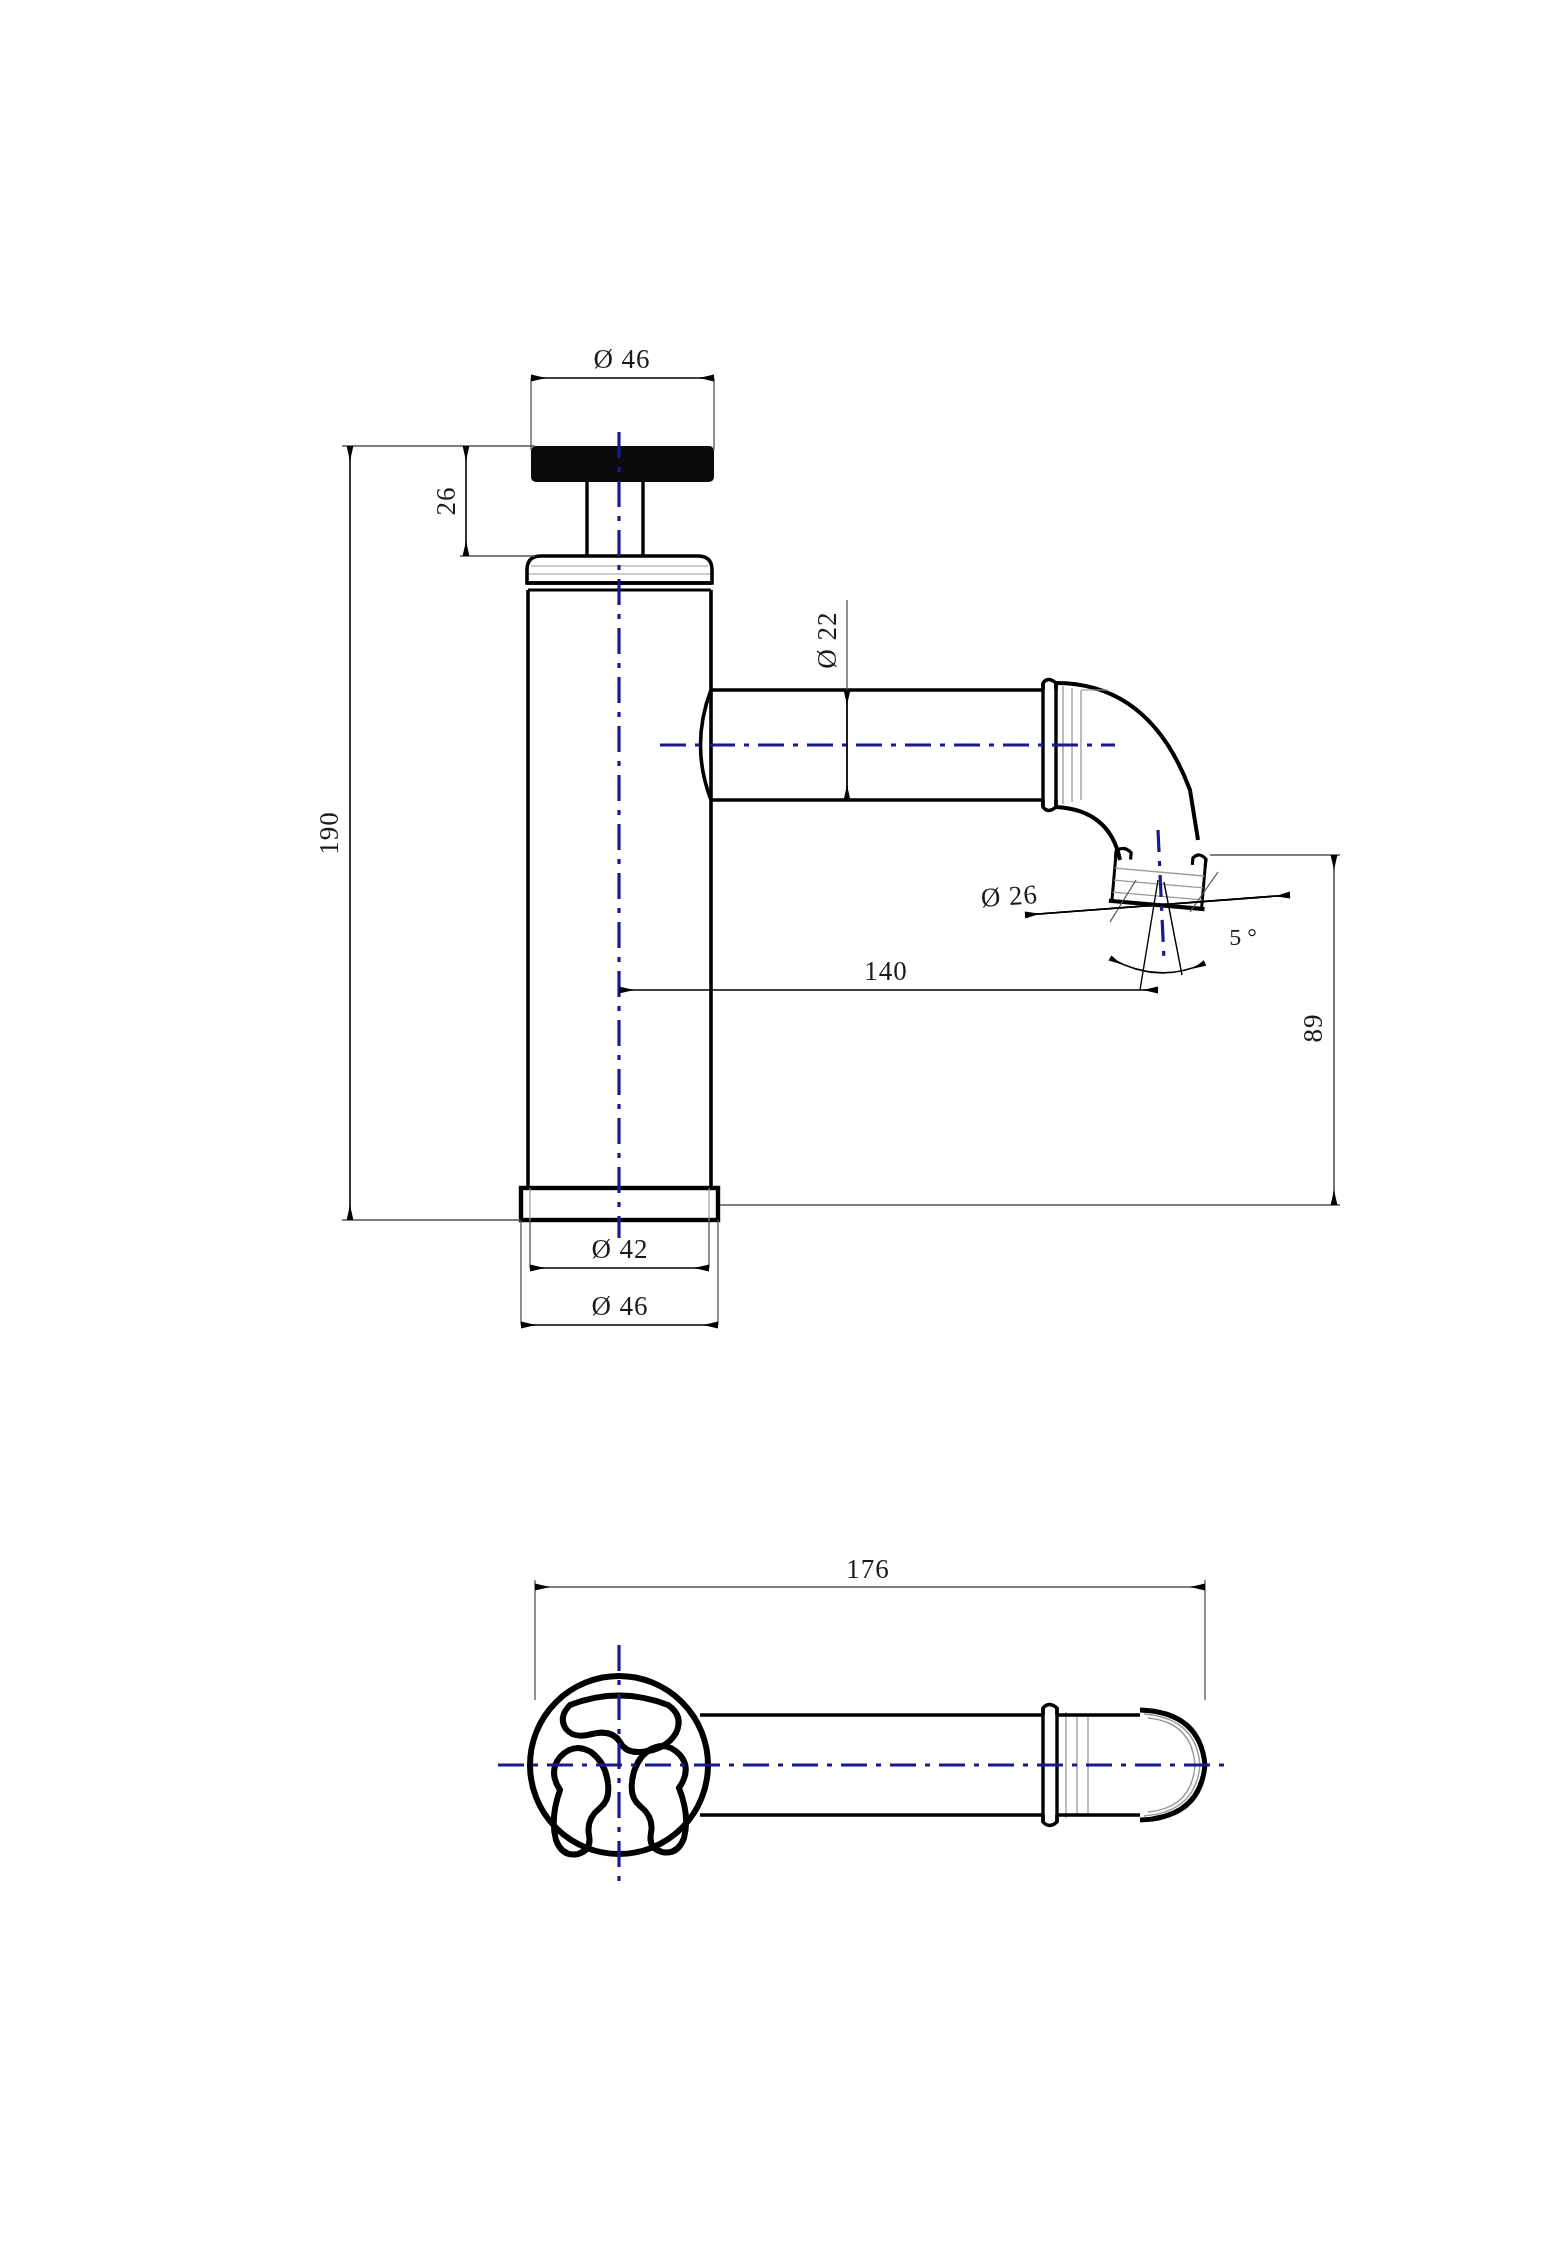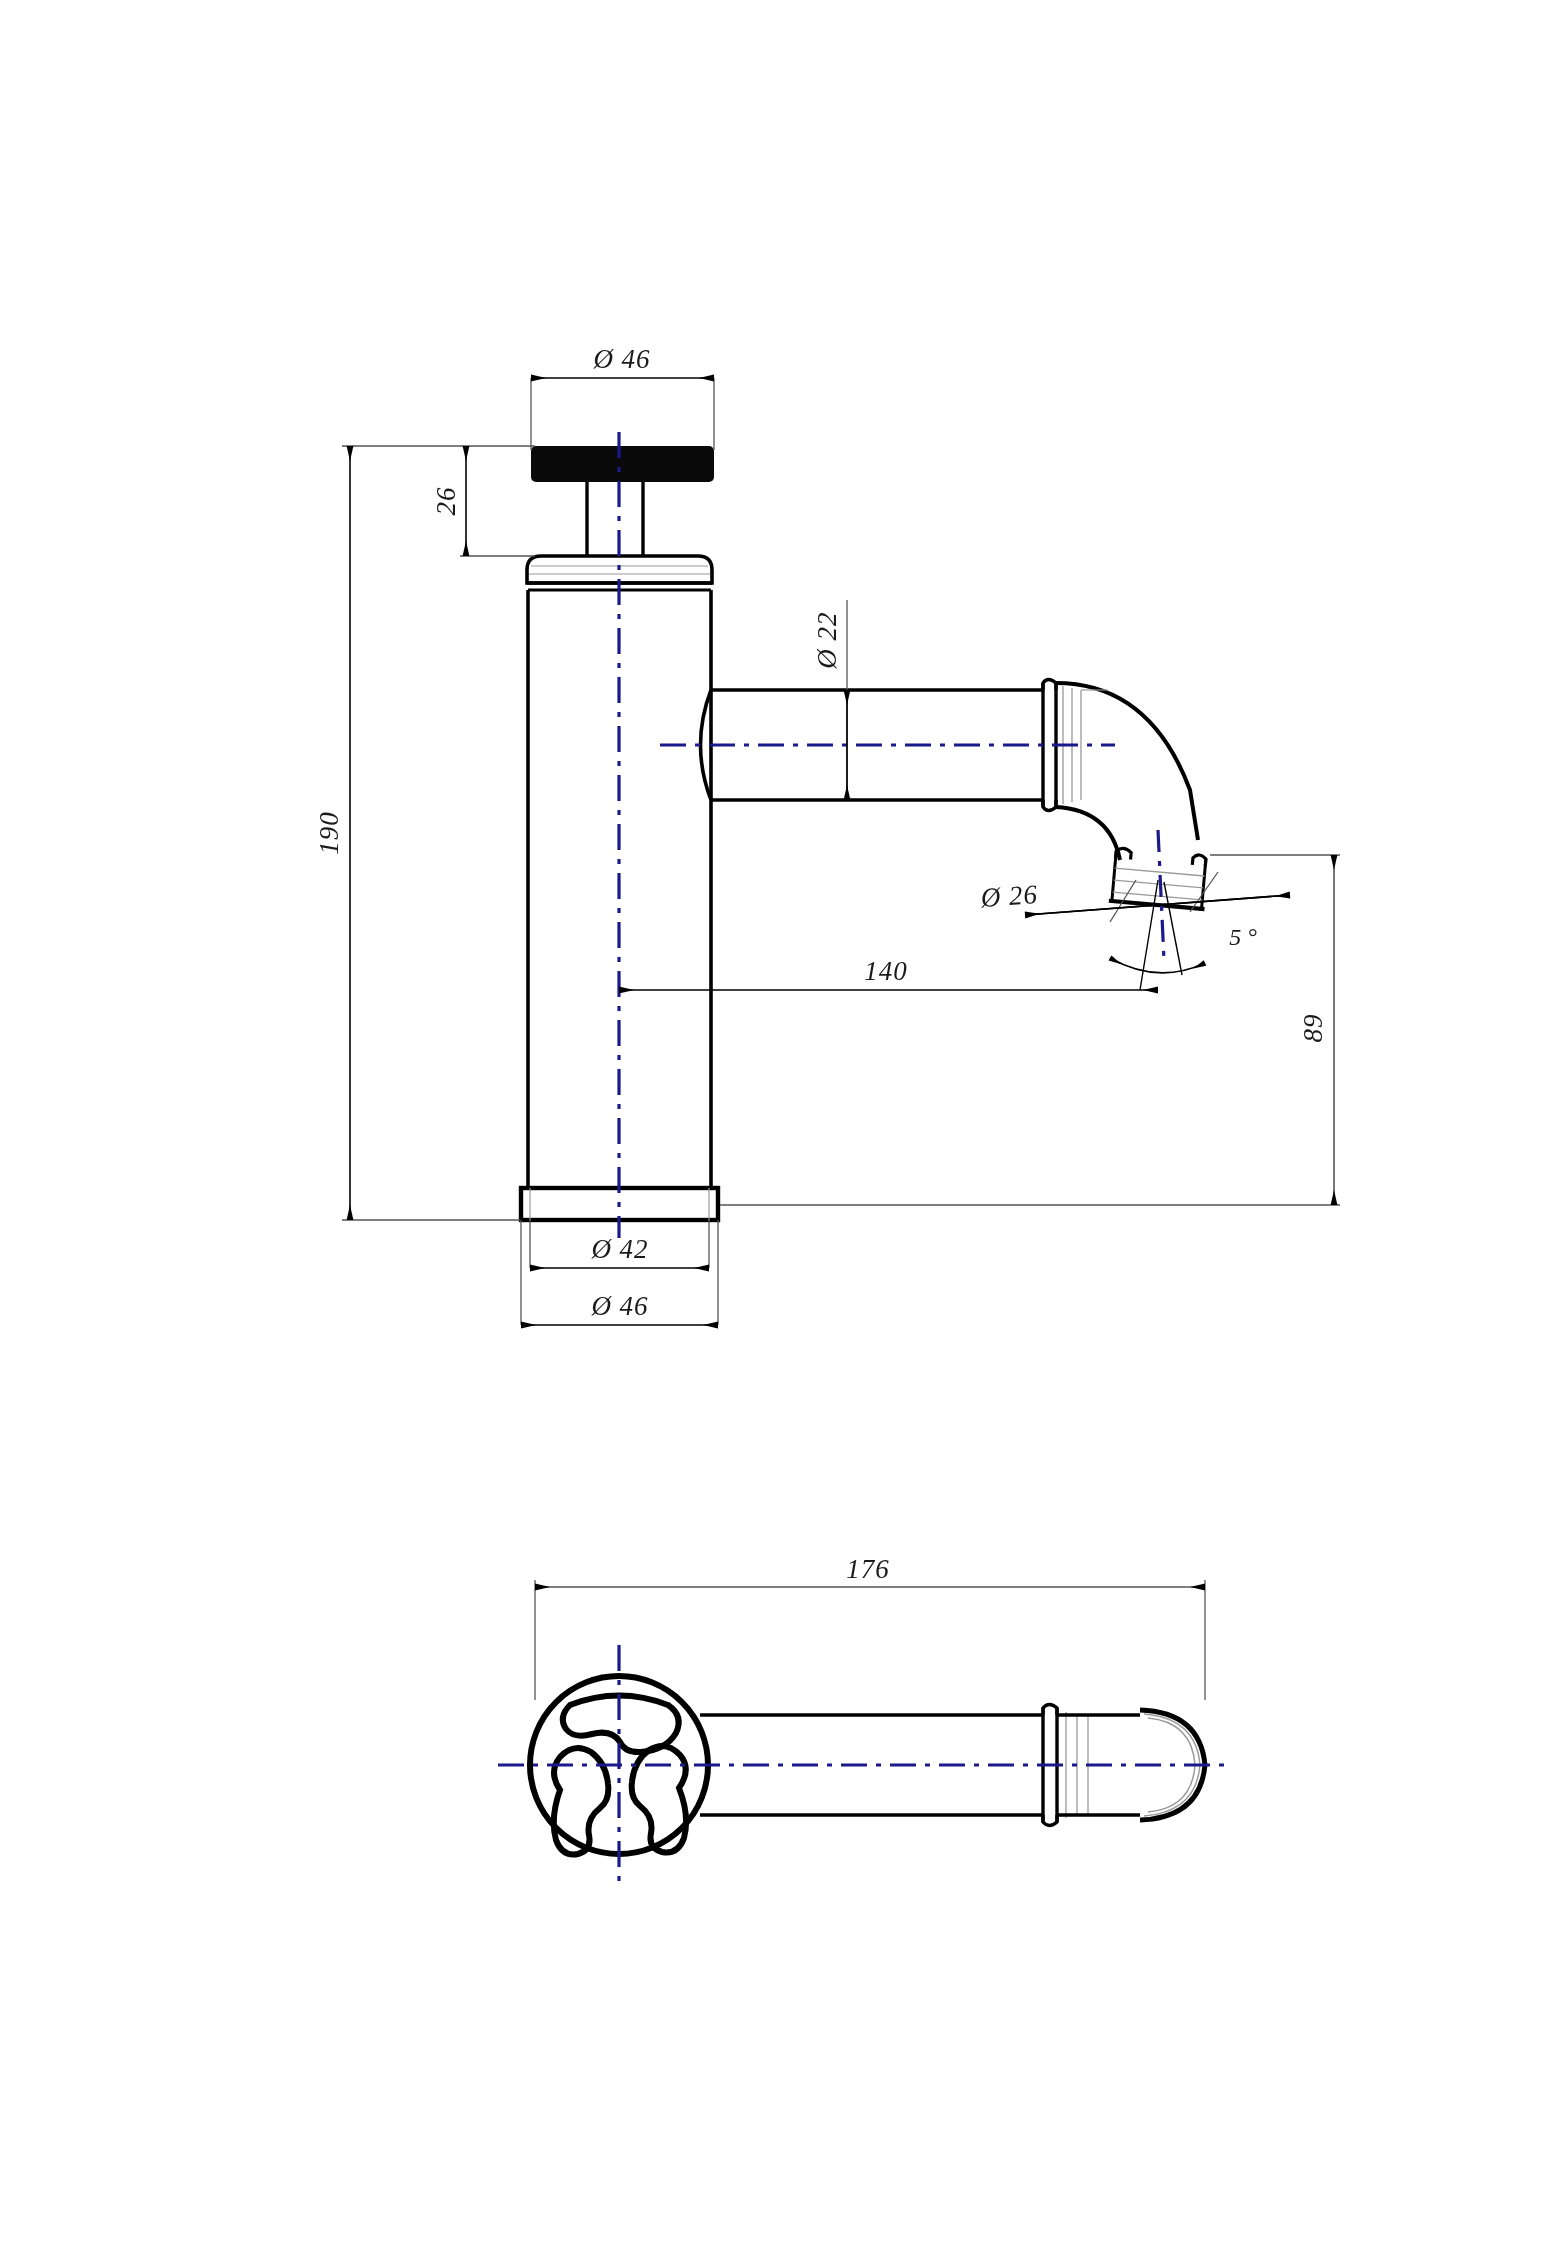--- a/index.html
+++ b/index.html
@@ -9,21 +9,20 @@
   }
   body {
     font-family: "Liberation Serif", serif;
   }
   #sheet {
     position: relative;
     width: 1562px;
     height: 2267px;
     background: #ffffff;
     overflow: hidden;
-    font-style: italic;
   }
   #sheet svg {
     position: absolute;
     top: 0;
     left: 0;
   }
   .dimtext {
     font-family: "Liberation Serif", serif;
     font-size: 27px;
     fill: #1a1a1a;

